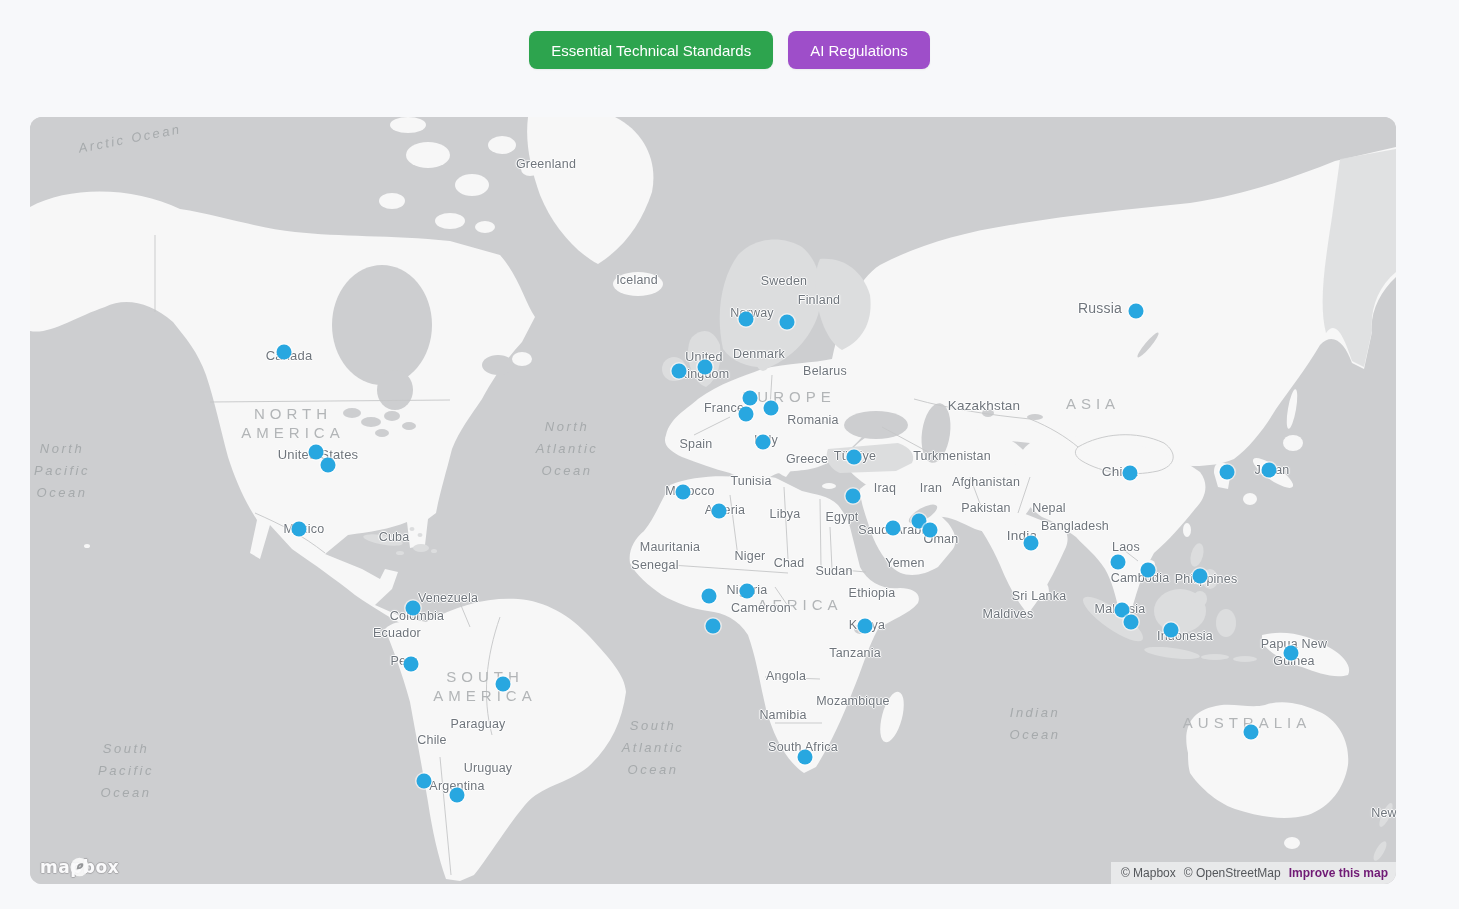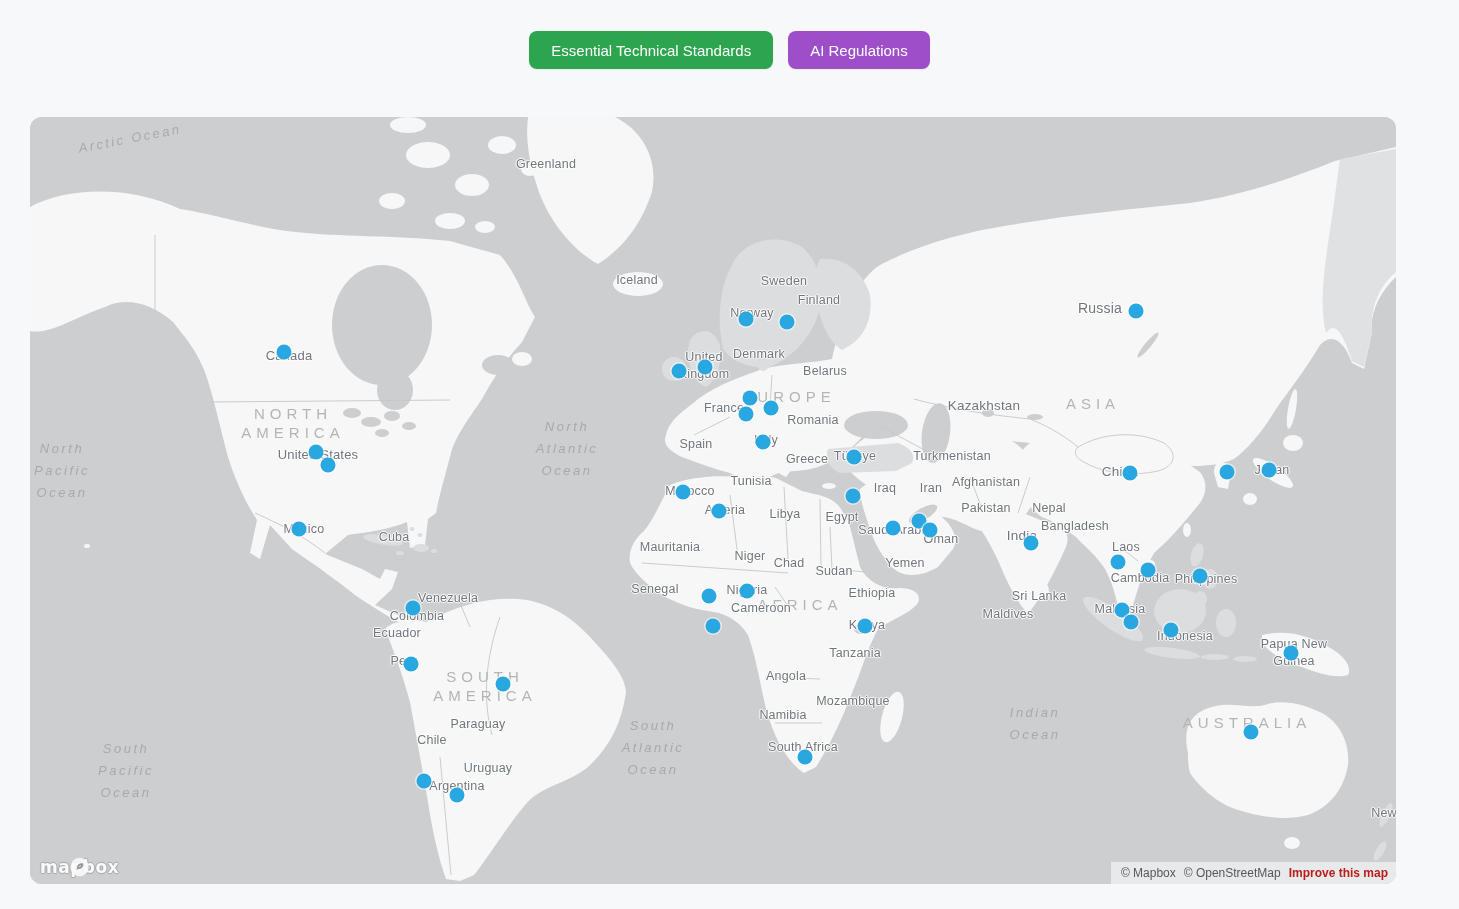--- a/index.html
+++ b/index.html
@@ -54,21 +54,21 @@
     box-shadow:0 0 0 1.5px rgba(255,255,255,.55);
     cursor:pointer;pointer-events:auto;
   }
   .attribution{
     position:absolute;right:0;bottom:0;height:20px;
     background:rgba(255,255,255,.55);
     display:flex;align-items:center;gap:8px;padding:1px 8px 1px 10px;
     font-size:12px;color:#54575b;
   }
   .attribution a{color:#54575b;text-decoration:none;cursor:pointer;}
-  .attribution a.improve{font-weight:bold;color:#b91c1c;}
+  .attribution a.improve{font-weight:bold;color:#701a75;}
   .mapbox-logo{
     position:absolute;left:10px;bottom:7px;display:flex;align-items:center;gap:4px;
     opacity:.9;cursor:pointer;pointer-events:auto;text-decoration:none;justify-content:center;
   }
   .mapbox-logo .word{
     font-size:17px;font-weight:bold;letter-spacing:.5px;color:#ffffff;
     text-shadow:-1px 0 0 #a9a9ab,1px 0 0 #a9a9ab,0 -1px 0 #a9a9ab,0 1px 0 #a9a9ab,0 0 2px #9c9c9e;
     font-family:"DejaVu Sans","Liberation Sans",sans-serif;
   }
 </style>
@@ -269,21 +269,21 @@
       <div class="map-label country" style="left: 666px; top: 327px; text-align: right;">Spain</div>
       <div class="map-label country" style="left: 736px; top: 323px;">Italy</div>
       <div class="map-label country" style="left: 777px; top: 342px;">Greece</div>
       <div class="map-label country" style="left: 825px; top: 339px;">Türkiye</div>
       <div class="map-label country" style="left: 721px; top: 364px;">Tunisia</div>
       <div class="map-label country" style="left: 660px; top: 374px;">Morocco</div>
       <div class="map-label country" style="left: 695px; top: 393px;">Algeria</div>
       <div class="map-label country" style="left: 755px; top: 397px;">Libya</div>
       <div class="map-label country" style="left: 802px; top: 400px; padding-left: 20px;">Egypt</div>
       <div class="map-label country" style="left: 640px; top: 430px;">Mauritania</div>
-      <div class="map-label country" style="left: 625px; top: 448px; margin-top: 24px;">Senegal</div>
+      <div class="map-label country" style="left: 625px; top: 448px;">Senegal</div>
       <div class="map-label country" style="left: 720px; top: 439px;">Niger</div>
       <div class="map-label country" style="left: 759px; top: 446px;">Chad</div>
       <div class="map-label country" style="left: 804px; top: 454px;">Sudan</div>
       <div class="map-label country" style="left: 842px; top: 476px;">Ethiopia</div>
       <div class="map-label country" style="left: 717px; top: 473px;">Nigeria</div>
       <div class="map-label country" style="left: 731px; top: 491px;">Cameroon</div>
       <div class="map-label country" style="left: 837px; top: 508px;">Kenya</div>
       <div class="map-label country" style="left: 825px; top: 536px;">Tanzania</div>
       <div class="map-label country" style="left: 756px; top: 559px;">Angola</div>
       <div class="map-label country" style="left: 753px; top: 598px;">Namibia</div>

